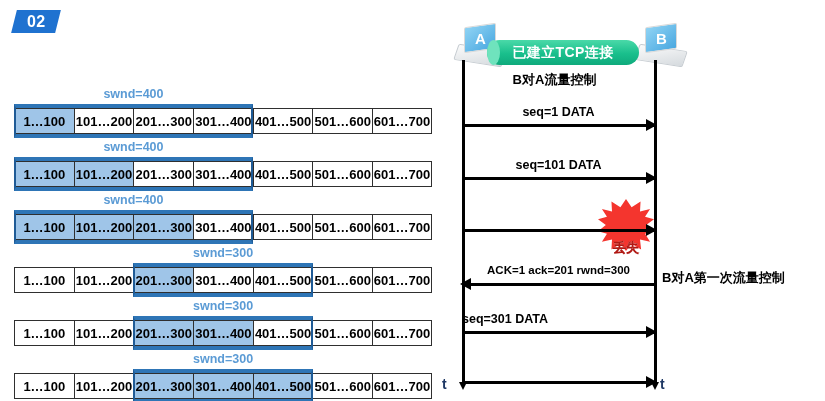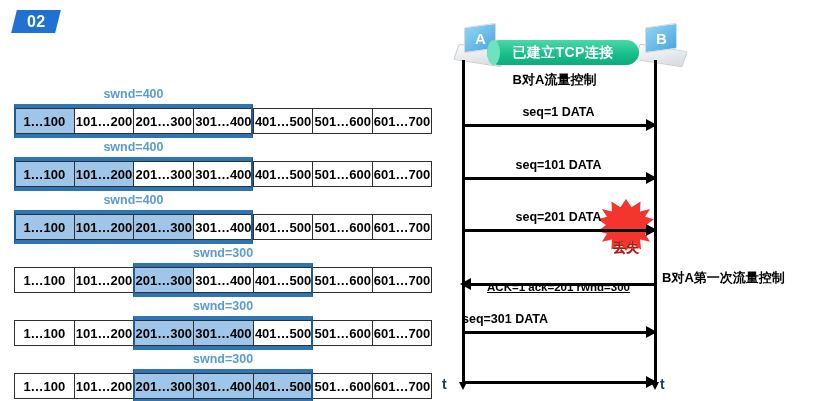--- a/index.html
+++ b/index.html
@@ -216,22 +216,21 @@
   <div class="t-tip" style="left:211px;top:382px;"></div>
 
 <div class="msg" style="left: 22px; width: 193px; top: 124px;"></div>
     <div class="arrowhead right" style="top: 119.2px; left: 206px;"></div>
     <div class="msg-label" style="top: 105px; left: 22px; width: 193px; text-align: center;">seq=1    DATA</div>
     <div class="msg" style="left: 22px; width: 193px; top: 177px;"></div>
     <div class="arrowhead right" style="top: 172.2px; left: 206px;"></div>
     <div class="msg-label" style="top: 158px; left: 22px; width: 193px; text-align: center;">seq=101   DATA</div>
     <div class="msg" style="left: 22px; width: 193px; top: 229px;"></div>
     <div class="arrowhead right" style="top: 224.2px; left: 206px;"></div>
-    <div class="msg-label" style="top: 210px; left: 22px; width: 193px; text-align: center;">seq=201   DATA</div>
     <div class="msg" style="left: 22px; width: 193px; top: 283px;"></div>
     <div class="arrowhead left" style="top: 278.2px; left: 20px;"></div>
-    <div class="msg-label small" style="top: 281px; left: 22px; width: 193px; text-align: center; text-decoration: underline;">ACK=1  ack=201  rwnd=300</div>
+    <div class="msg-label small" style="top: 264px; left: 22px; width: 193px; text-align: center;">ACK=1  ack=201  rwnd=300</div>
     <div class="msg" style="left: 22px; width: 193px; top: 331px;"></div>
     <div class="arrowhead right" style="top: 326.2px; left: 206px;"></div>
     <div class="msg-label" style="top: 312px; left: 22px; width: 193px; text-align: left;">seq=301   DATA</div>
     <div class="msg" style="left: 22px; width: 193px; top: 381px;"></div>
     <div class="arrowhead right" style="top: 376.2px; left: 206px;"></div>
   </div>
 
 </body></html>

